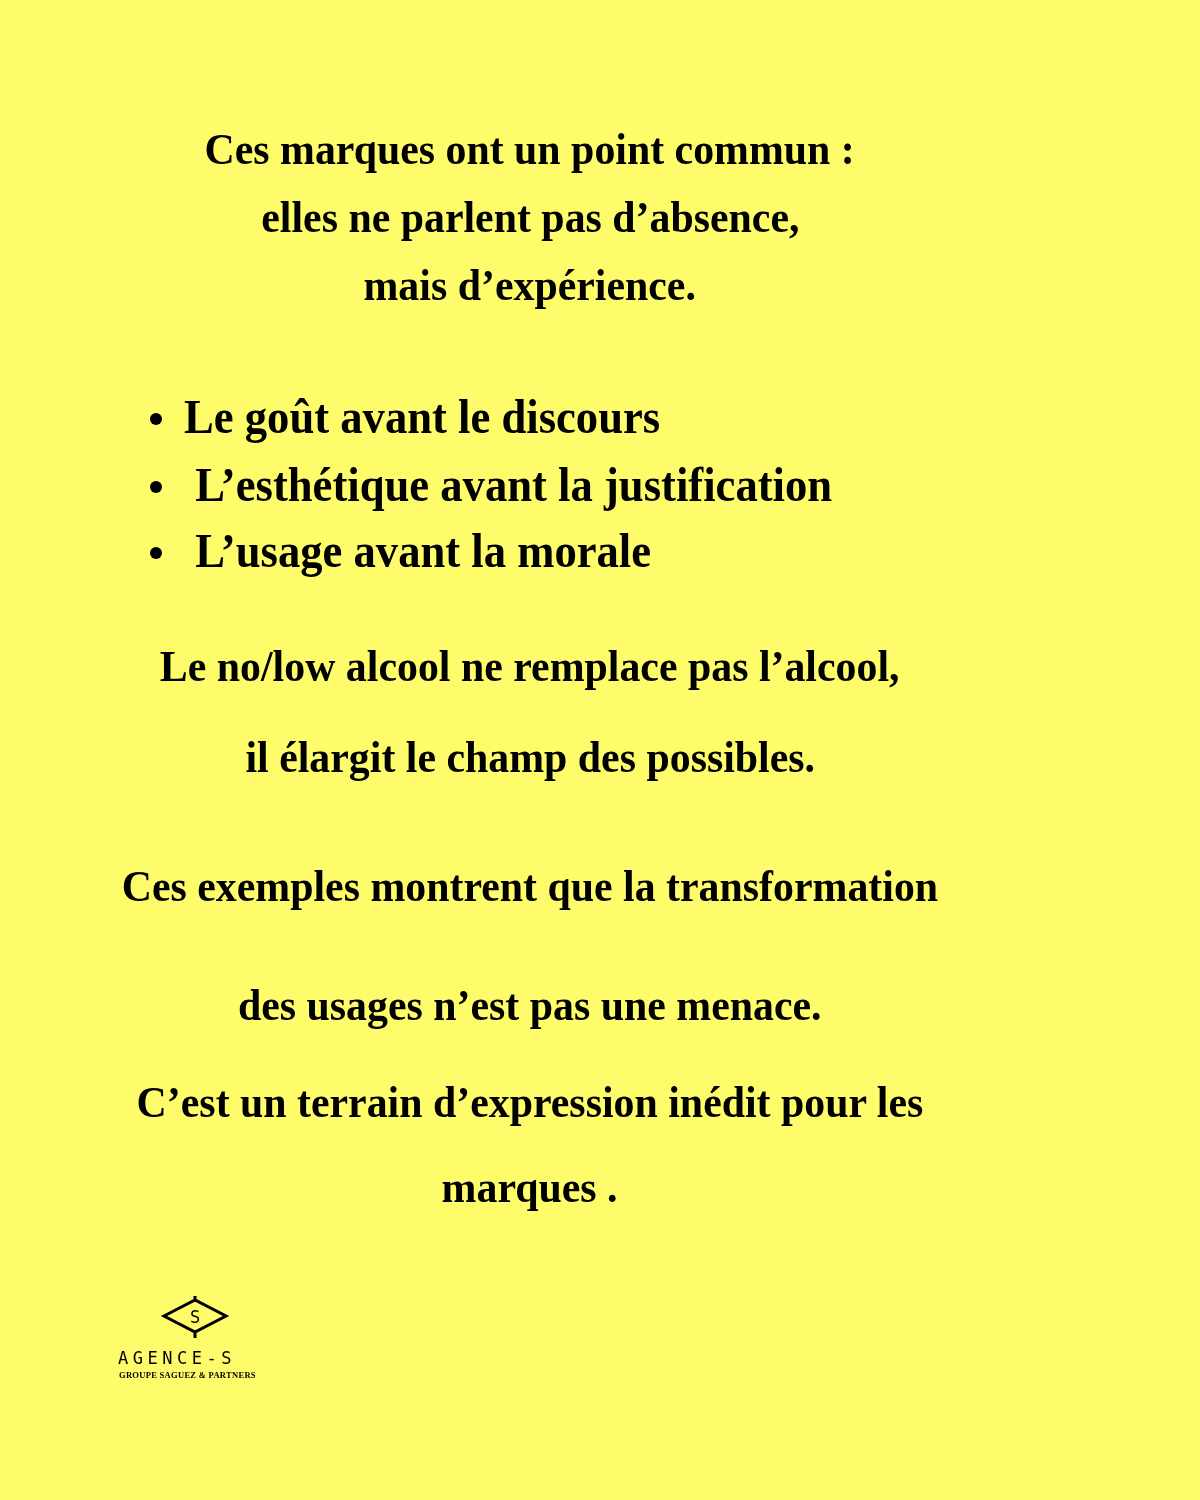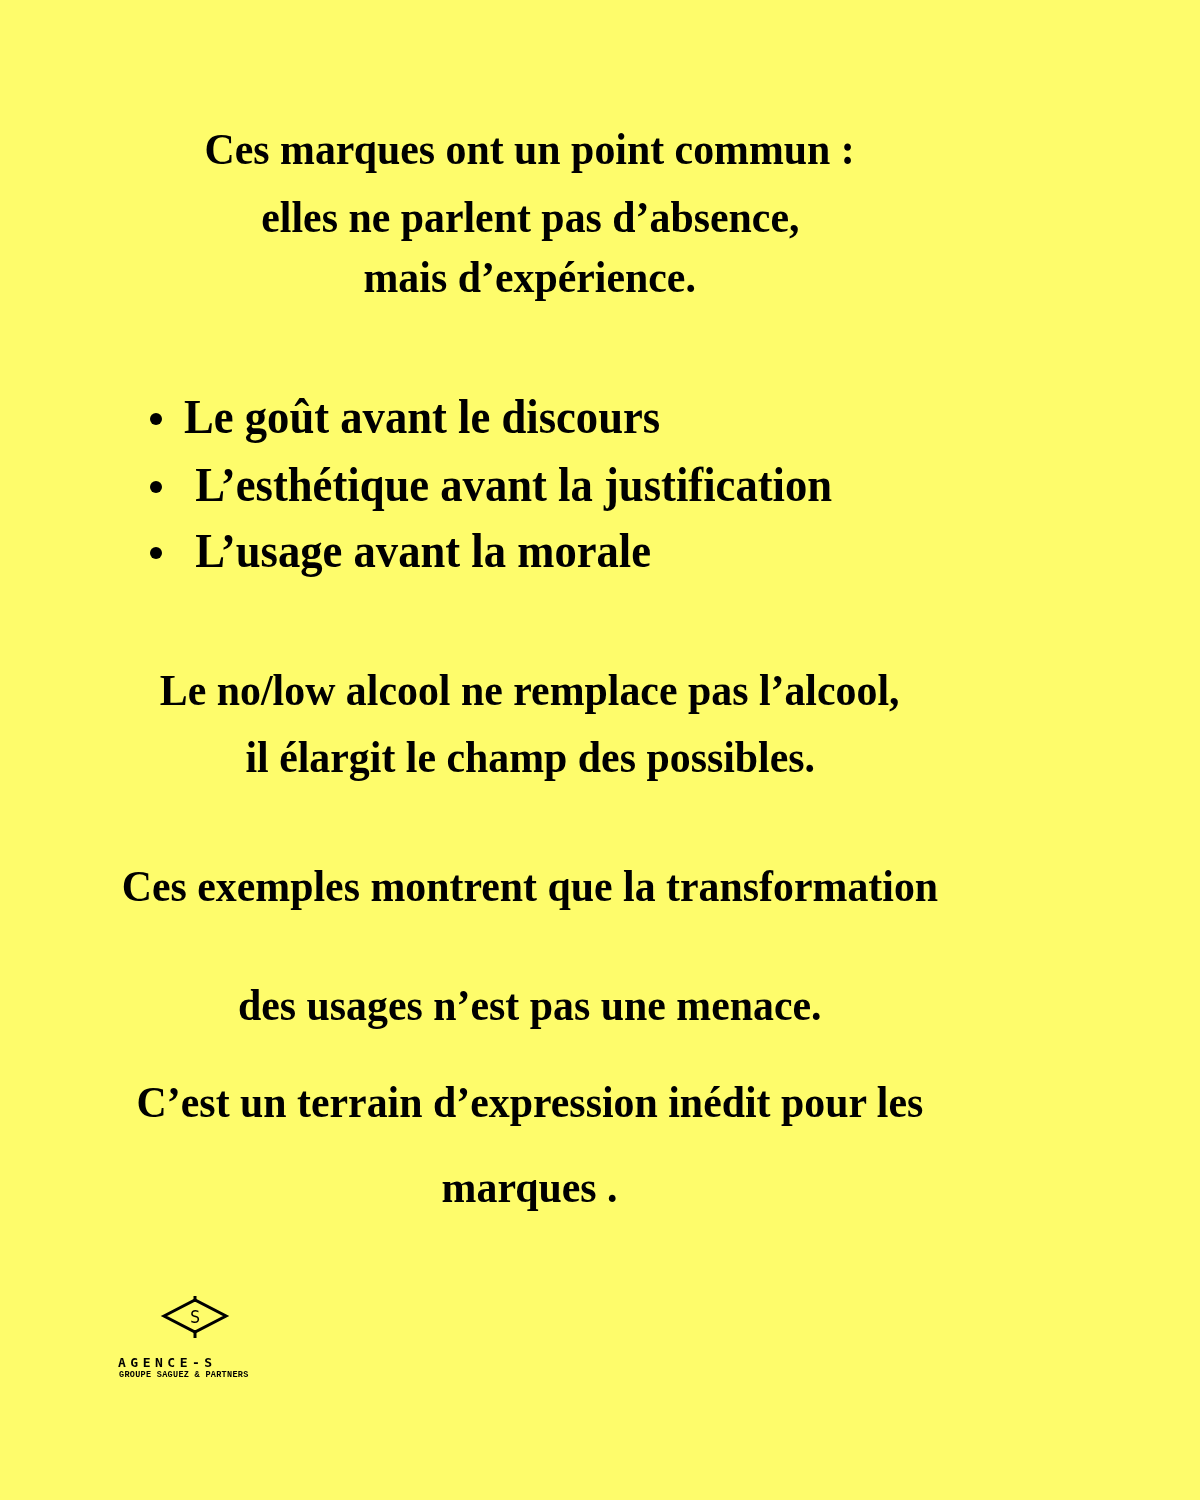--- a/index.html
+++ b/index.html
@@ -38,55 +38,55 @@
       position: relative; top: -3px;
     }
     .bullet-line .txt { display: inline-block; transform: scaleX(0.93); transform-origin: left center; }
     .logo {
       position: absolute;
       left: 118px; top: 1296px;
       width: 160px; height: 90px;
     }
     .logo svg { position: absolute; left: 42px; top: 0; }
     .logo-name {
-      position: absolute; left: 0; top: 59px;
+      position: absolute; left: 0; top: 52px;
       font-family: "DejaVu Sans Mono", "Liberation Mono", monospace;
-      font-size: 13px; letter-spacing: 4.5px; font-weight: bold;
+      font-size: 17px; letter-spacing: 4.5px; font-weight: normal;
       white-space: nowrap;
     }
     .logo-sub {
       position: absolute; left: 1px; top: 74px;
-      font-family: Liberation Mono, monospace;
+      font-family: Liberation Serif, serif;
       font-weight: bold;
       font-size: 8.5px; letter-spacing: 0.3px;
       white-space: nowrap;
     }
   </style>
 </head>
 <body>
 
 <div>
 
   <div class="line" style="top:124px"><span>Ces marques ont un point commun :</span></div>
   <div class="line" style="top:192px"><span>elles ne parlent pas d’absence,</span></div>
-  <div class="line" style="top:252px"><span>mais d’expérience.</span></div>
+  <div class="line" style="top:260px"><span>mais d’expérience.</span></div>
 
   <div>
     <div class="bullet-line" style="top:392px">
       <span class="dot"></span><span class="txt">Le goût avant le discours</span>
     </div>
     <div class="bullet-line" style="top:460px">
       <span class="dot"></span><span class="txt" style="white-space:pre"> L’esthétique avant la justification</span>
     </div>
     <div class="bullet-line" style="top:526px">
       <span class="dot"></span><span class="txt" style="white-space:pre"> L’usage avant la morale</span>
     </div>
   </div>
 
-  <div class="line" style="top:665px"><span>Le no/low alcool ne remplace pas l’alcool,</span></div>
+  <div class="line" style="top:641px"><span>Le no/low alcool ne remplace pas l’alcool,</span></div>
   <div class="line" style="top:732px"><span>il élargit le champ des possibles.</span></div>
 
   <div class="line" style="top:861px"><span>Ces exemples montrent que la transformation</span></div>
   <div class="line" style="top:980px"><span>des usages n’est pas une menace.</span></div>
 
   <div class="line" style="top:1077px"><span>C’est un terrain d’expression inédit pour les</span></div>
   <div class="line" style="top:1162px"><span>marques .</span></div>
 
   <div class="logo">
     <svg width="70" height="44" viewBox="0 0 70 44">

